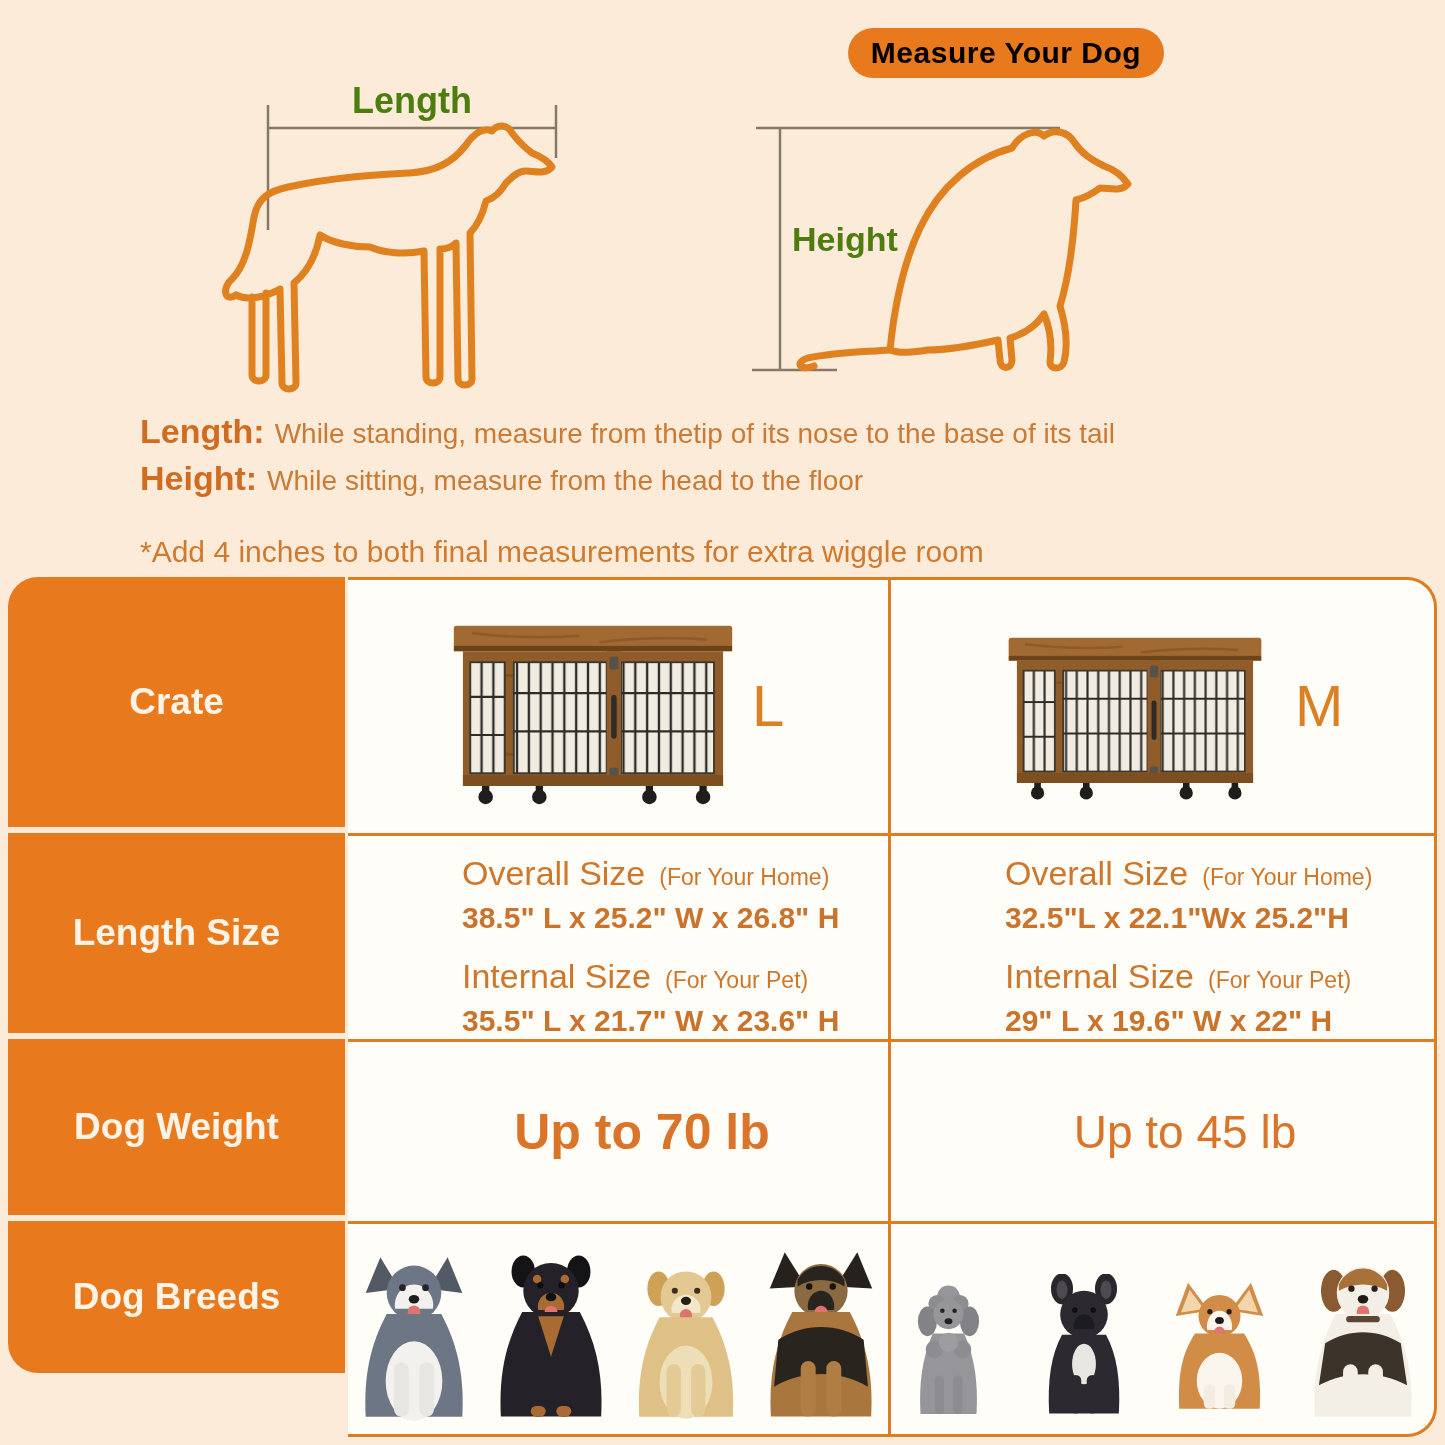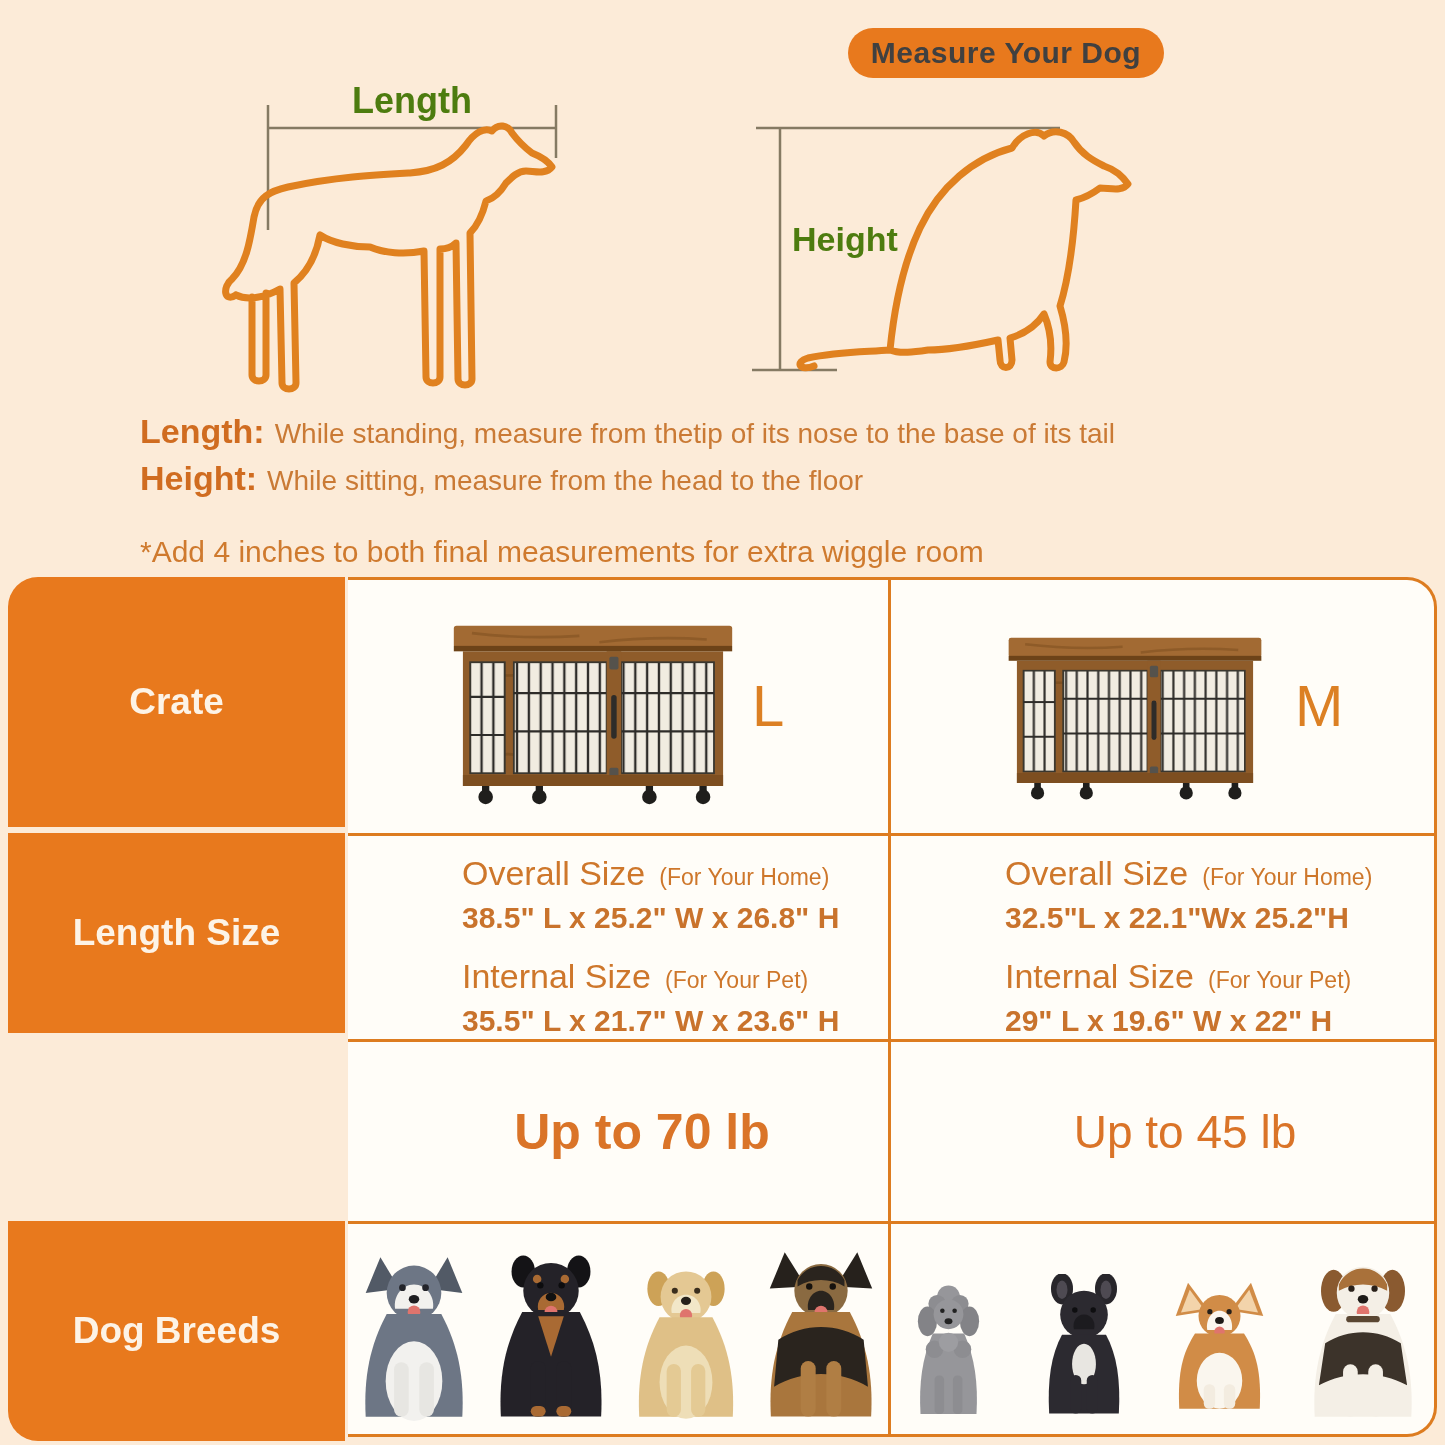--- a/index.html
+++ b/index.html
@@ -5,21 +5,21 @@
   html,body{margin:0;padding:0;}
   body{background:#fcebd8;}
   .canvas{
     position:relative;width:1445px;height:1445px;overflow:hidden;
     background:#fcebd8;
     font-family:"Liberation Sans",sans-serif;
   }
   
   .badge{
     position:absolute;left:848px;top:28px;width:316px;height:50px;
-    background:#e8791d;border-radius:26px;color:#404040;
+    background:#e8791d;border-radius:26px;color:#000000;
     font-weight:bold;font-size:30px;display:flex;align-items:center;justify-content:center;
     letter-spacing:0.5px;
   }
   .diagram-label{position:absolute;color:#4d7c0f;font-weight:bold;font-size:36px;}
   .label-length{left:352px;top:80px;}
   .label-height{left:792px;top:220px;font-size:34px;}
   .dog-svg{position:absolute;}
   .standing{left:222px;top:95px;}
   .sitting{left:742px;top:112px;}
   .instr{position:absolute;left:140px;display:flex;align-items:baseline;white-space:nowrap;}
@@ -30,21 +30,21 @@
   .note-line{position:absolute;left:140px;top:535px;font-size:30px;color:#cf7a2e;white-space:nowrap;}
   
   .row-label{
     position:absolute;left:8px;width:337px;background:#e8791d;
     color:#fdf3e6;font-weight:bold;font-size:37px;
     display:flex;align-items:center;justify-content:center;
   }
   .rl-1{top:577px;height:250px;border-top-left-radius:30px;}
   .rl-2{top:833px;height:200px;}
   .rl-3{top:1039px;height:176px;}
-  .rl-4{top:1221px;height:220px;border-bottom-left-radius:30px;}
+  .rl-4{top:1221px;height:152px;border-bottom-left-radius:30px;}
   .content{
     position:absolute;left:348px;top:577px;width:1089px;height:860px;
     background:#fffdf8;border:3px solid #dd7c20;border-left:none;
     border-radius:0 30px 30px 0;box-sizing:border-box;
   }
   .vline{position:absolute;left:540px;top:0;width:3px;height:100%;background:#dd7c20;}
   .hline{position:absolute;left:0;width:100%;height:3px;background:#dd7c20;}
   .hl-1{top:253px;} .hl-2{top:459px;} .hl-3{top:641px;}
   .cell{position:absolute;box-sizing:border-box;}
   .c-left{left:0;width:540px;}
@@ -121,20 +121,21 @@
     <span class="desc">While standing, measure from thetip of its nose to the base of its tail</span>
   </div>
   <div class="instr i2">
     <span class="term">Height:</span>
     <span class="desc">While sitting, measure from the head to the floor</span>
   </div>
   <div class="note-line">*Add 4 inches to both final measurements for extra wiggle room</div>
 
   <div class="row-label rl-1">Crate</div>
   <div class="row-label rl-2">Length Size</div>
+  <div class="row-label rl-3">Dog Weight</div>
   <div class="row-label rl-4">Dog Breeds</div>
 
   <div class="content">
     <div class="vline"></div>
     <div class="hline hl-1"></div>
     <div class="hline hl-2"></div>
     <div class="hline hl-3"></div>
 
     <div class="cell c-left r1">
       <svg class="crate-img crate-l" width="282" height="206" viewBox="0 0 310 226">

